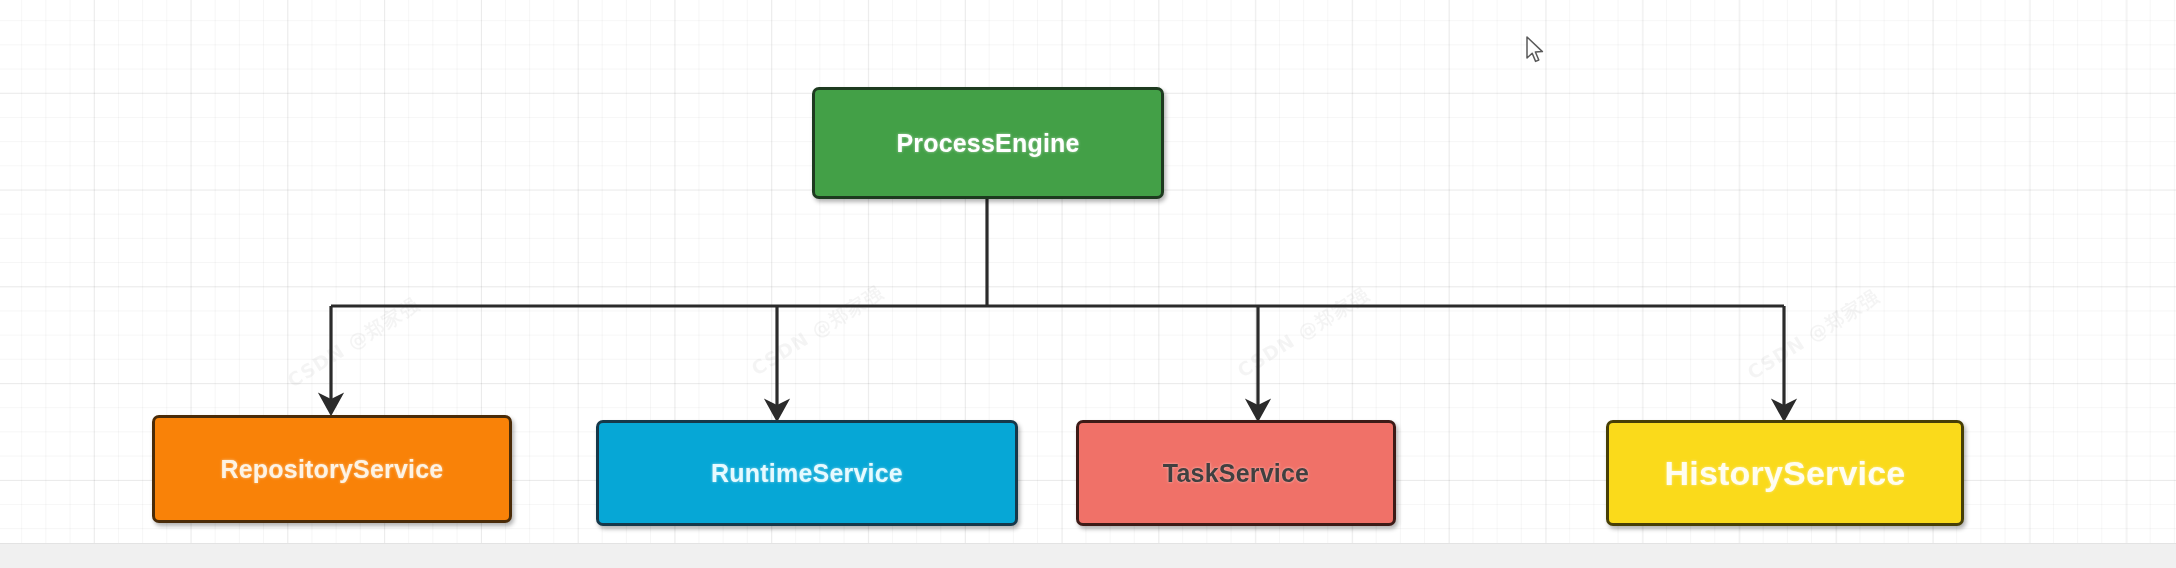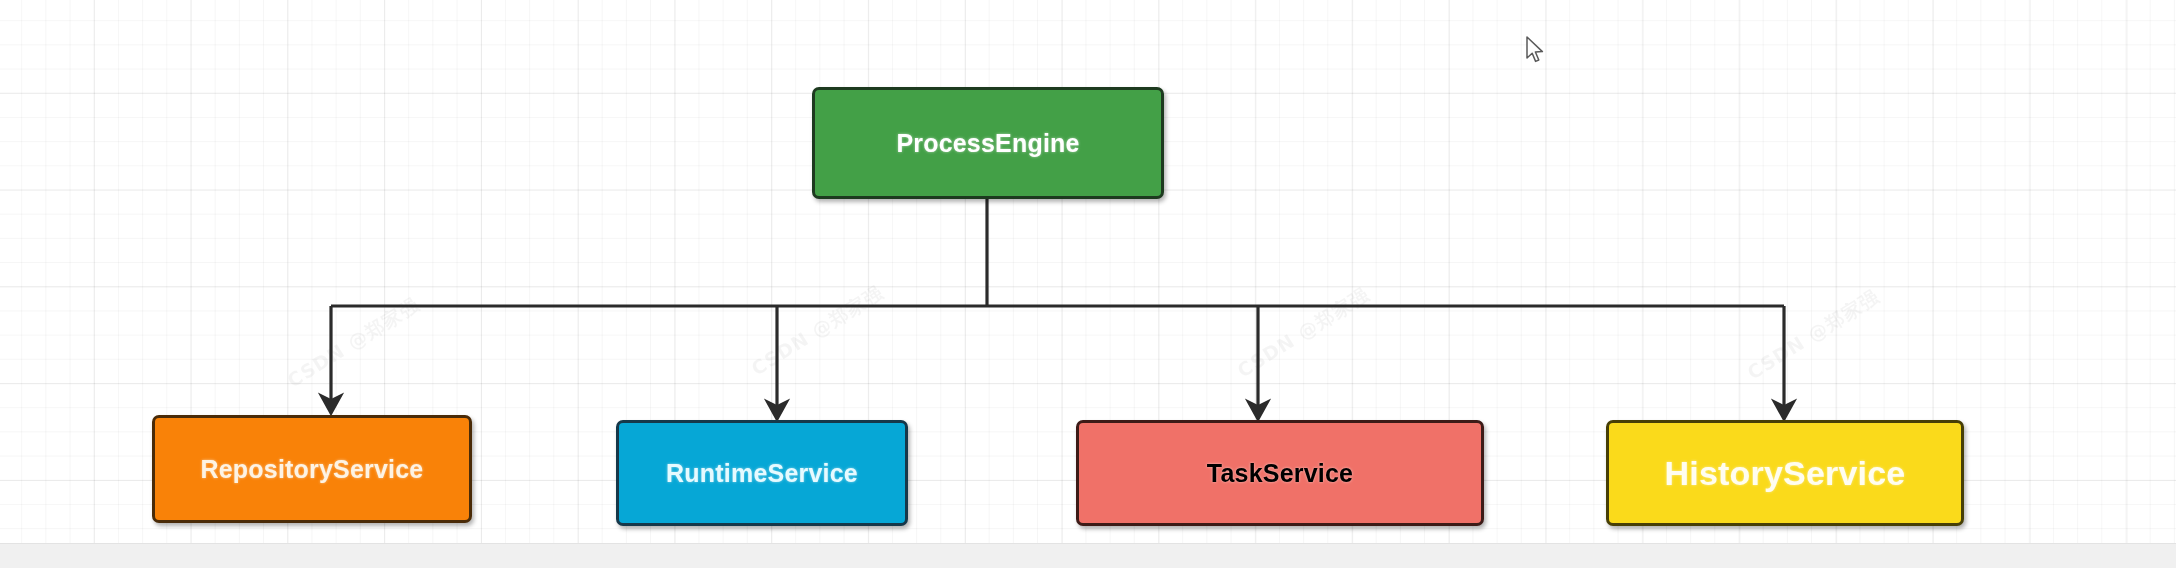--- a/index.html
+++ b/index.html
@@ -87,41 +87,41 @@
   #node-process-engine {
     left: 812px;  top: 87px;
     width: 352px; height: 112px;
     background: #43a047;
     border: 3px solid #1d3a1f;
     font-size: 25px;
     color: #ffffff;
   }
   #node-repository-service {
     left: 152px; top: 415px;
-    width: 320px; height: 108px;
+    width: 360px; height: 108px;
     background: #f98208;
     border: 3px solid #4a2b08;
     font-size: 25px;
     color: #fdf3e4;
   }
   #node-runtime-service {
-    left: 616px; top: 420px;
-    width: 292px; height: 106px;
+    left: 596px; top: 420px;
+    width: 422px; height: 106px;
     background: #06a7d6;
     border: 3px solid #16384a;
     font-size: 25px;
     color: #e6faff;
   }
   #node-task-service {
     left: 1076px; top: 420px;
-    width: 408px; height: 106px;
+    width: 320px; height: 106px;
     background: #f07168;
     border: 3px solid #3d1b17;
     font-size: 25px;
-    color: #000000;
+    color: #404040;
   }
   #node-history-service {
     left: 1606px; top: 420px;
     width: 358px; height: 106px;
     background: #fada1b;
     border: 3px solid #473f06;
     font-size: 34px;
     color: #fffdf0;
   }
 

